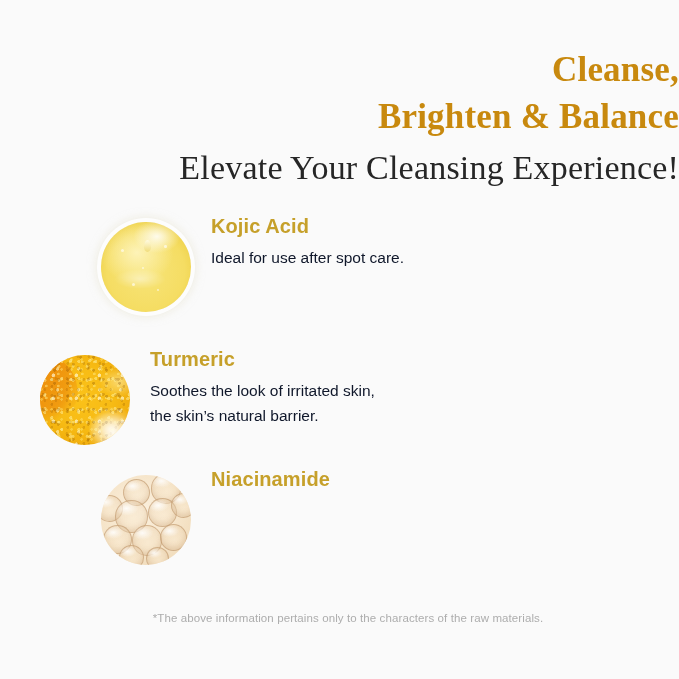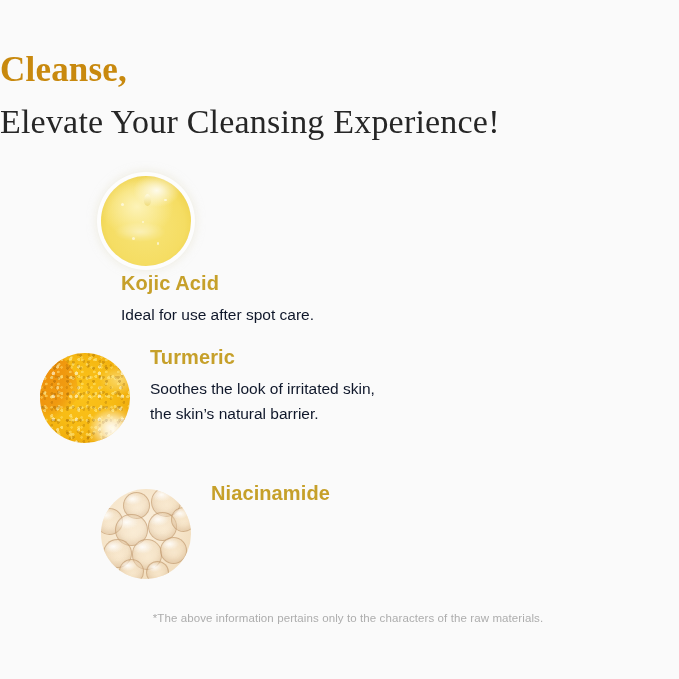--- a/index.html
+++ b/index.html
@@ -13,21 +13,21 @@
   }
 
   .page {
     position:relative;
     width:679px; height:679px;
     background:#fafafa;
     overflow:hidden;
   }
 
   
-  .header { padding-top:47px; text-align:left; }
+  .header { padding-top:47px; text-align:right; }
 
   .title {
     font-family:"Liberation Serif", serif;
     font-weight:bold;
     font-size:35px;
     line-height:1.33;
     color:#c8890e;
     letter-spacing:0.2px;
   }
   .title-line { display:block; }
@@ -44,23 +44,23 @@
   
   .items { margin-top:22px; }
 
   .item {
     position:relative;
     display:flex;
     align-items:flex-start;
     padding-left:101px;
     min-height:120px;
   }
-  .item--kojic      { margin-top:0px;flex-direction:column; }
+  .item--kojic      { margin-top:0px; }
   .item--turmeric   { margin-top:13px;padding-left:40px; }
-  .item--niacin     { margin-top:16px; }
+  .item--niacin     { }
 
   .swatch-wrap {
     flex:0 0 auto;
     width:90px; height:90px;
     position:relative;
     margin-top:13px;
   }
 
   .swatch {
     position:absolute;
@@ -187,20 +187,21 @@
   }
 </style>
 </head>
 <body>
 
 <div class="page">
 
   <div class="header">
     <div class="title">
       <span class="title-line">Cleanse,</span>
+      <span class="title-line">Brighten &amp; Balance</span>
     </div>
     <div class="subtitle">Elevate Your Cleansing Experience!</div>
   </div>
 
   <div class="items">
 
     <div class="item item--kojic">
       <div class="swatch-wrap">
         <div class="swatch swatch--gel">
           <div class="gel-bead"></div>

